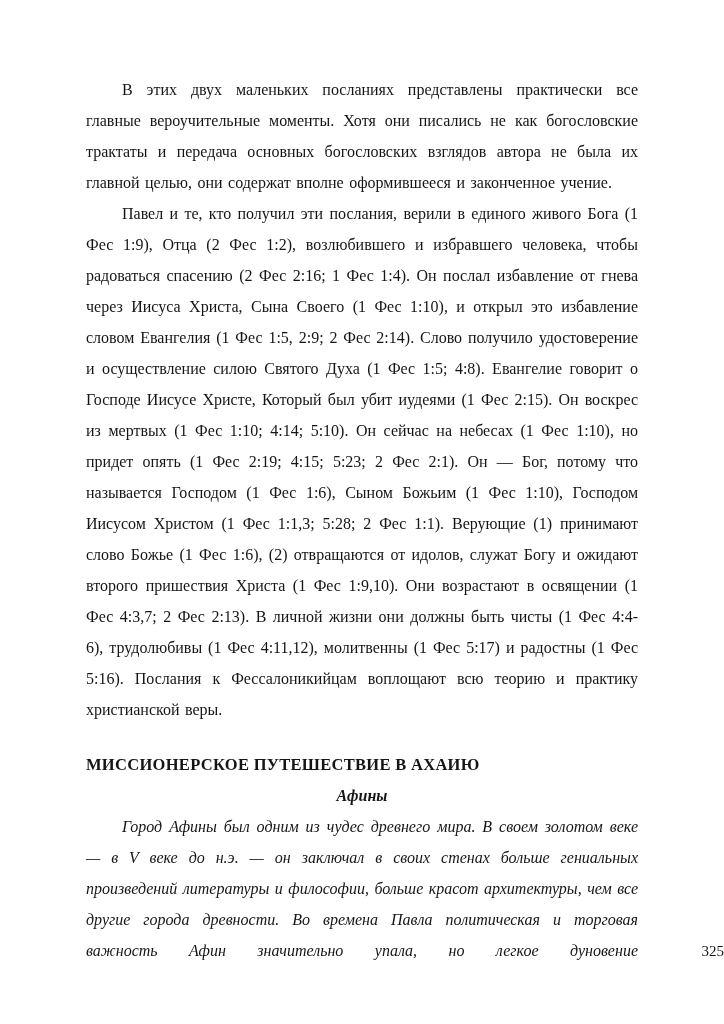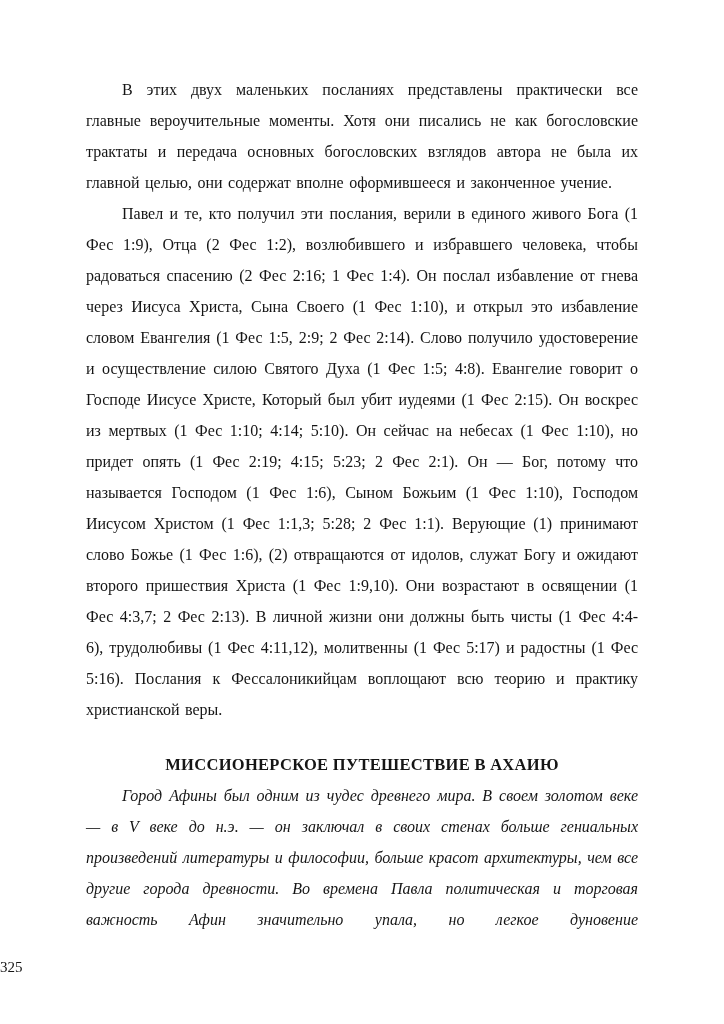--- a/index.html
+++ b/index.html
@@ -26,53 +26,54 @@
     text-indent: 36px;
     line-height: 31px;
     word-spacing: 1.5px;
   }
   .para.justify-last {
     text-align-last: justify;
     font-style: italic;
   }
   .section-heading {
     margin: 24px 0 0 0;
-    text-align: center;
+    text-align: left;
     font-size: 16.5px;
     font-weight: bold;
     line-height: 31px;
     letter-spacing: 0.3px;
   }
   .section-subheading {
     margin: 0;
     text-align: center;
     font-size: 16px;
     font-weight: bold;
     font-style: italic;
     line-height: 31px;
   }
   .page-number {
     position: absolute;
     left: 0;
     right: 0;
-    bottom: 48px;
-    text-align: left;
+    bottom: 64px;
+    text-align: right;
     font-size: 15px;
     color: #151515;
   }
 </style>
 </head>
 <body>
 
 <div class="page">
 
   <p class="para">В этих двух маленьких посланиях представлены практически все главные вероучительные моменты. Хотя они писались не как богословские трактаты и передача основных богословских взглядов автора не была их главной целью, они содержат вполне оформившееся и законченное учение.</p>
 
   <p class="para">Павел и те, кто получил эти послания, верили в единого живого Бога (1 Фес 1:9), Отца (2 Фес 1:2), возлюбившего и избравшего человека, чтобы радоваться спасению (2 Фес 2:16; 1 Фес 1:4). Он послал избавление от гнева через Иисуса Христа, Сына Своего (1 Фес 1:10), и открыл это избавление словом Евангелия (1 Фес 1:5, 2:9; 2 Фес 2:14). Слово получило удостоверение и осуществление силою Святого Духа (1 Фес 1:5; 4:8). Евангелие говорит о Господе Иисусе Христе, Который был убит иудеями (1 Фес 2:15). Он воскрес из мертвых (1 Фес 1:10; 4:14; 5:10). Он сейчас на небесах (1 Фес 1:10), но придет опять (1 Фес 2:19; 4:15; 5:23; 2 Фес 2:1). Он — Бог, потому что называется Господом (1 Фес 1:6), Сыном Божьим (1 Фес 1:10), Господом Иисусом Христом (1 Фес 1:1,3; 5:28; 2 Фес 1:1). Верующие (1) принимают слово Божье (1 Фес 1:6), (2) отвращаются от идолов, служат Богу и ожидают второго пришествия Христа (1 Фес 1:9,10). Они возрастают в освящении (1 Фес 4:3,7; 2 Фес 2:13). В личной жизни они должны быть чисты (1 Фес 4:4-6), трудолюбивы (1 Фес 4:11,12), молитвенны (1 Фес 5:17) и радостны (1 Фес 5:16). Послания к Фессалоникийцам воплощают всю теорию и практику христианской веры.</p>
 
   <h1 class="section-heading">МИССИОНЕРСКОЕ ПУТЕШЕСТВИЕ В АХАИЮ</h1>
 
+  <h2 class="section-subheading">Афины</h2>
 
   <p class="para justify-last">Город Афины был одним из чудес древнего мира. В своем золотом веке — в V веке до н.э. — он заключал в своих стенах больше гениальных произведений литературы и философии, больше красот архитектуры, чем все другие города древности. Во времена Павла политическая и торговая важность Афин значительно упала, но легкое дуновение</p>
 
   <div class="page-number">325</div>
 
 </div>
 
 </body></html>

